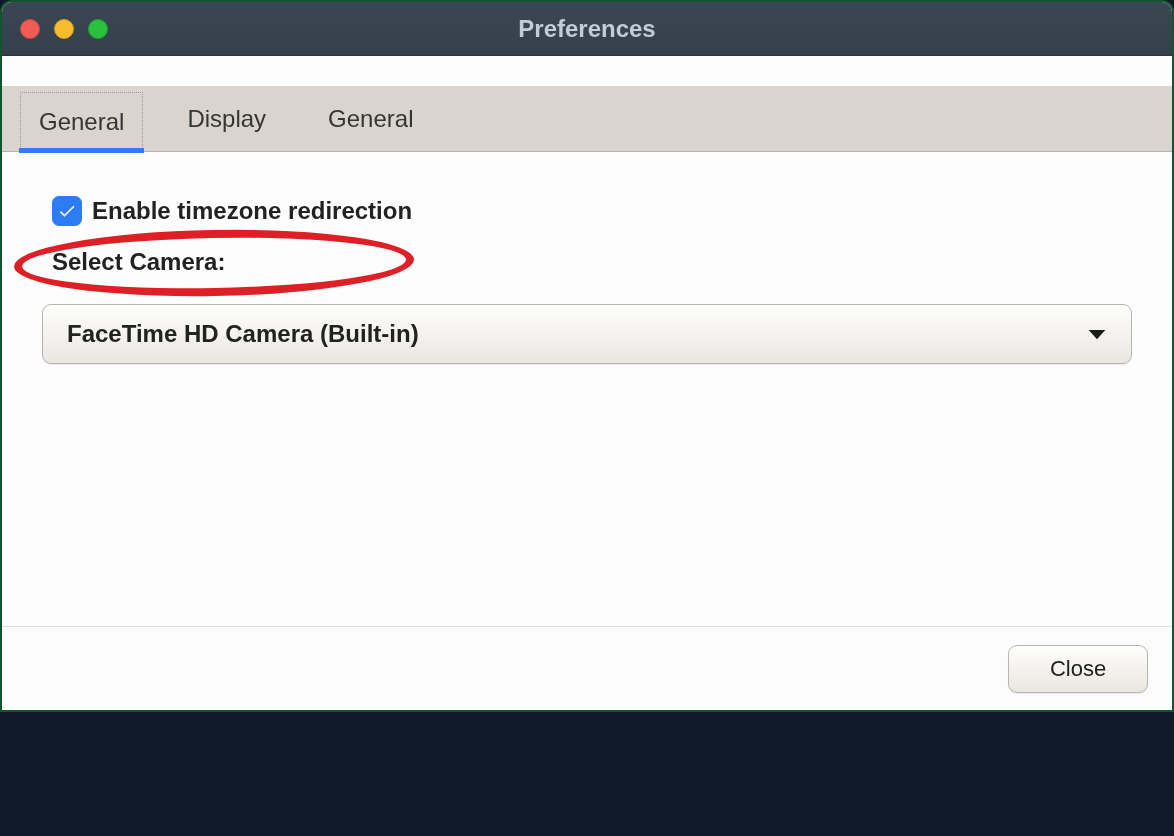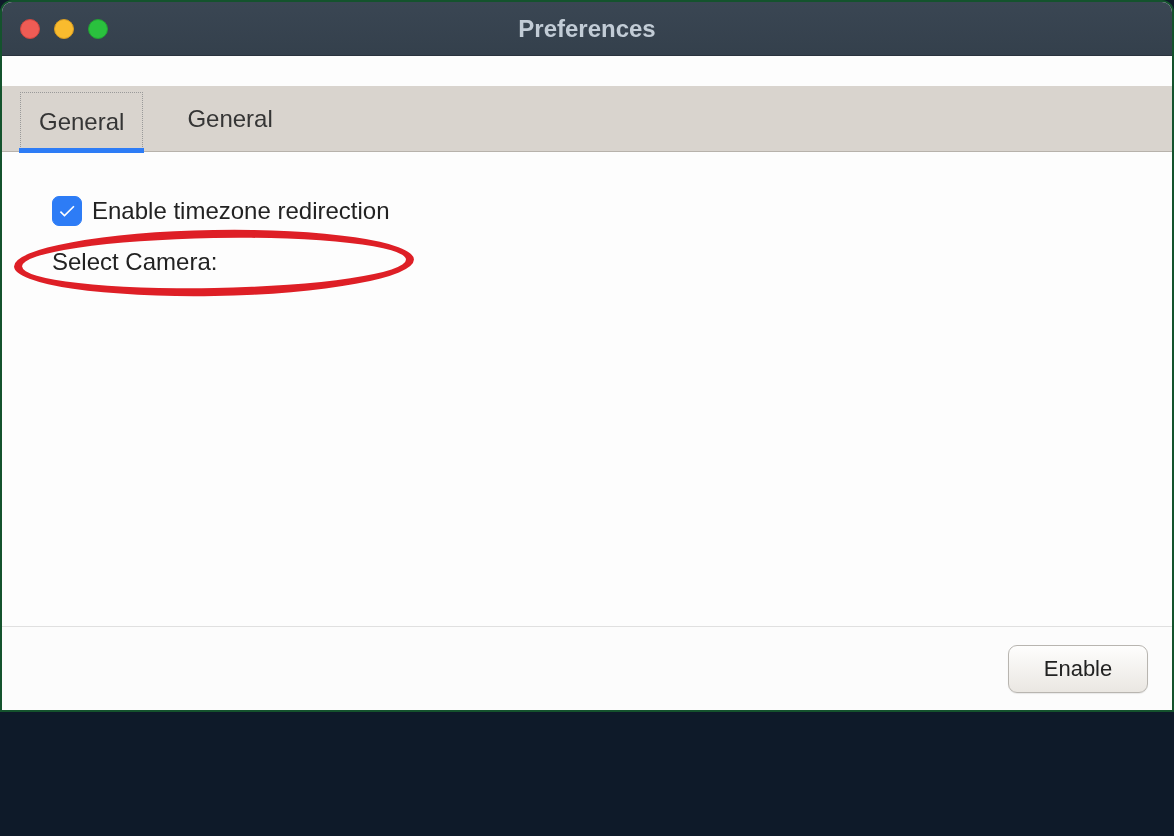--- a/index.html
+++ b/index.html
@@ -87,20 +87,21 @@
     background: #2d7cf6;
   }
 
   
   .content {
     flex: 1;
     padding: 44px 50px 0 50px;
     font-size: 24px;
     color: #222;
     position: relative;
+    font-weight: bold;
   }
 
   .checkrow {
     display: flex;
     align-items: center;
     gap: 10px;
     margin-bottom: 22px;
     position: relative;
     z-index: 2;
   }
@@ -191,42 +192,53 @@
       <div class="traffic-light tl-max"></div>
     </div>
     <div class="title">Preferences</div>
   </div>
 
   <div class="tabstrip">
     <div class="tab active">
       <span>General</span>
     </div>
     <div class="tab">
+      <span>Display</span>
+    </div>
+    <div class="tab">
       <span>General</span>
     </div>
   </div>
 
   <div class="content">
 
     <div class="checkrow">
       <div class="checkbox checked">
         <svg viewBox="0 0 24 24">
             <path fill="#fff" d="M9 16.2 4.8 12l-1.4 1.4L9 19 21 7l-1.4-1.4z"></path>
           </svg>
       </div>
       <span>Enable timezone redirection</span>
     </div>
 
 
     <div class="section-label">Select Camera:</div>
 
+    <div class="dropdown">
+      <span>FaceTime HD Camera (Built-in)</span>
+      <span class="caret">
+        <svg viewBox="0 0 24 16">
+            <path d="M2 2 L12 13 L22 2 Z"></path>
+          </svg>
+      </span>
+    </div>
 
   </div>
 
   <div class="highlight-ellipse"></div>
 
   <div class="footer">
     <div class="btn-close">
-      <span>Enable</span>
+      <span>Close</span>
     </div>
   </div>
 
 </div>
 
 </body></html>

